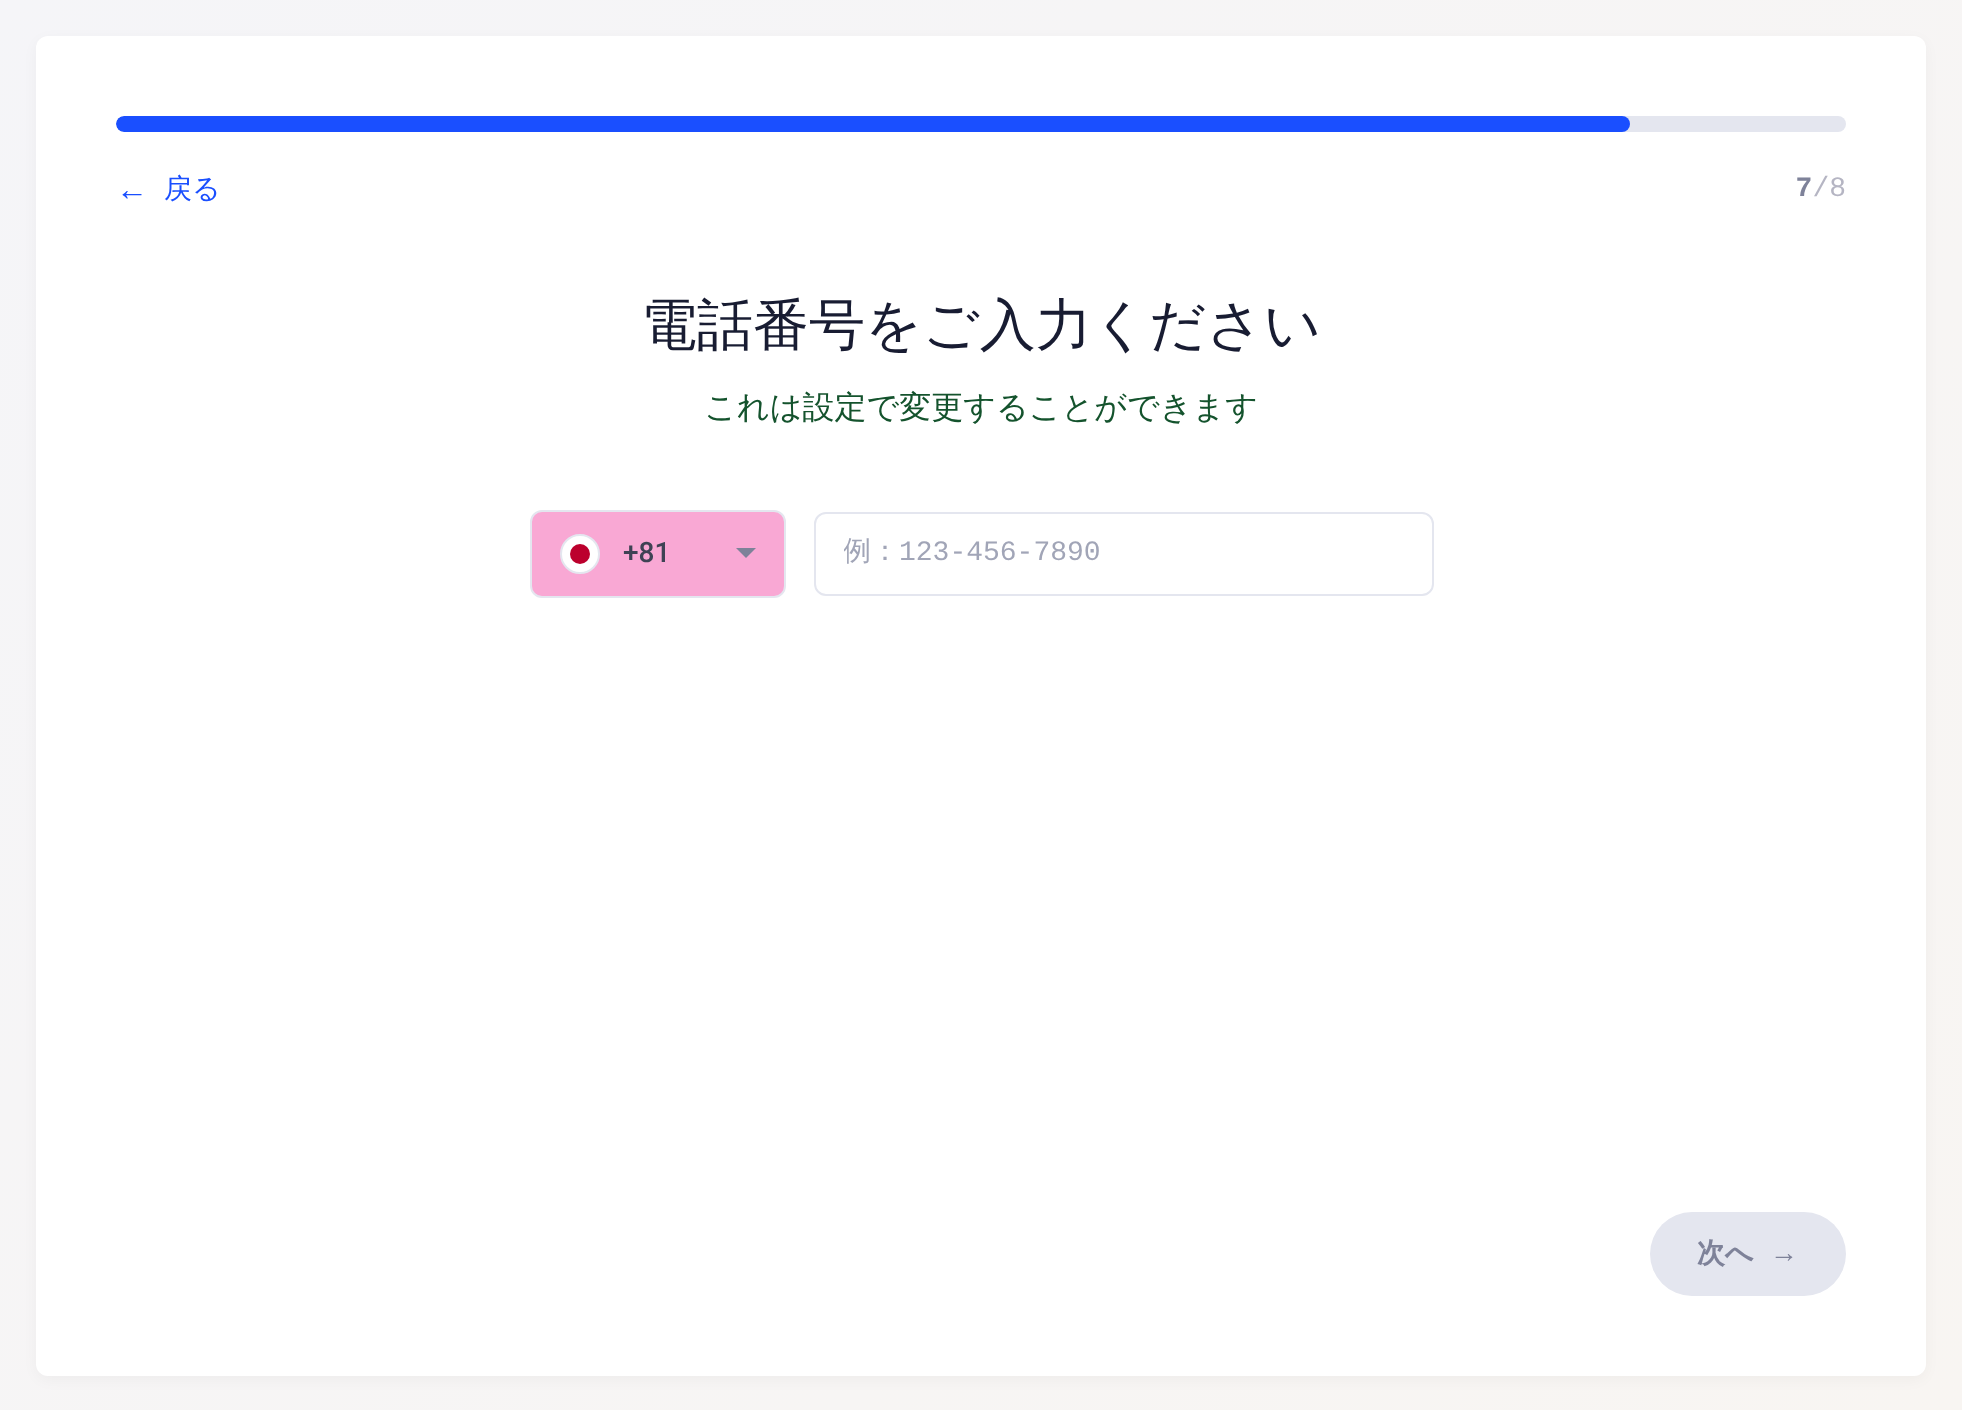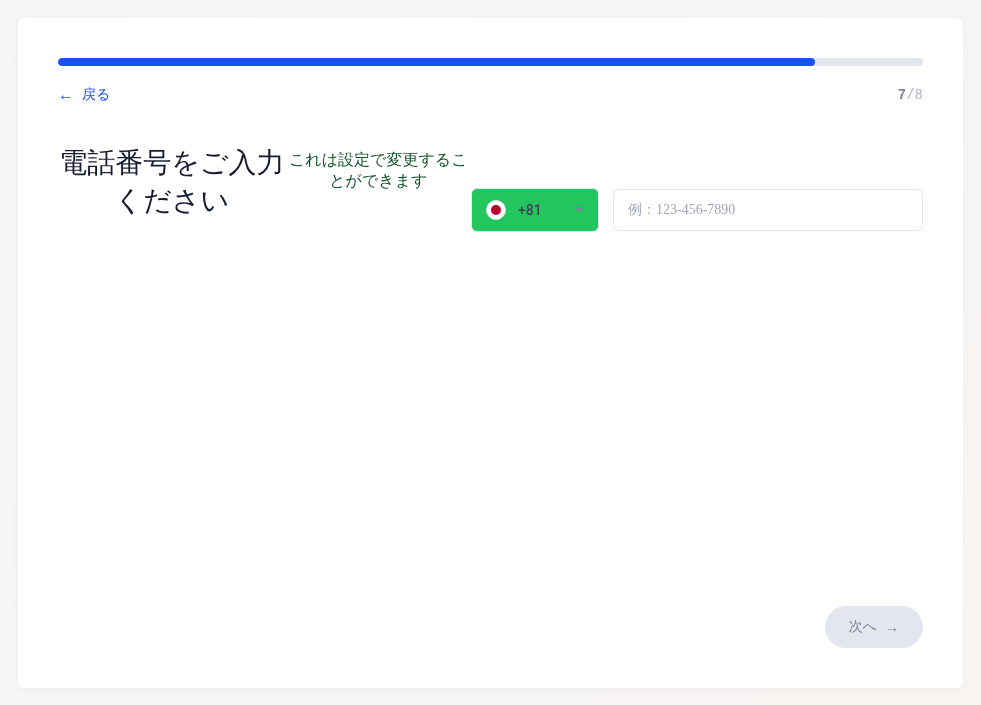--- a/index.html
+++ b/index.html
@@ -76,22 +76,22 @@
       font-family: Liberation Mono, monospace;
     }
 
     .step-current {
       color: #7e8299;
       font-weight: 600;
     }
 
     .content {
       display: flex;
-      flex-direction: row;
-      align-items: flex-end;
+      flex-direction: column;
+      align-items: center;
     }
 
     .title {
       font-size: 28px;
       font-weight: 500;
       color: #181c32;
       margin-bottom: 12px;
       text-align: center;
     }
 
@@ -108,21 +108,21 @@
       align-items: center;
     }
 
     .country-selector {
       display: flex;
       align-items: center;
       gap: 12px;
       border: 1px solid #e4e6ef;
       border-radius: 6px;
       padding: 11px 14px;
-      background: #22c55e;
+      background: #f9a8d4;
       cursor: pointer;
       user-select: none;
       min-width: 128px;
     }
 
     .flag-japan {
       width: 20px;
       height: 20px;
       border-radius: 50%;
       background: #ffffff;
@@ -159,38 +159,38 @@
     }
 
     .phone-input {
       border: 1px solid #e4e6ef;
       border-radius: 6px;
       padding: 12px 14px;
       font-size: 14px;
       color: #a16207;
       width: 310px;
       outline: none;
-      font-family: Liberation Serif, serif;
+      font-family: Liberation Mono, monospace;
     }
 
     .phone-input::placeholder {
       color: #a1a5b7;
     }
 
     .next-button {
       position: absolute;
       bottom: 40px;
       right: 40px;
       background: #e4e6ef;
       color: #7e8299;
       border: none;
       border-radius: 22px;
       padding: 12px 24px;
       font-size: 14px;
-      font-weight: 400;
+      font-weight: 700;
       display: flex;
       align-items: center;
       gap: 8px;
       cursor: pointer;
       user-select: none;
       font-family: inherit;
     }
 
     .next-arrow {
       font-size: 14px;

